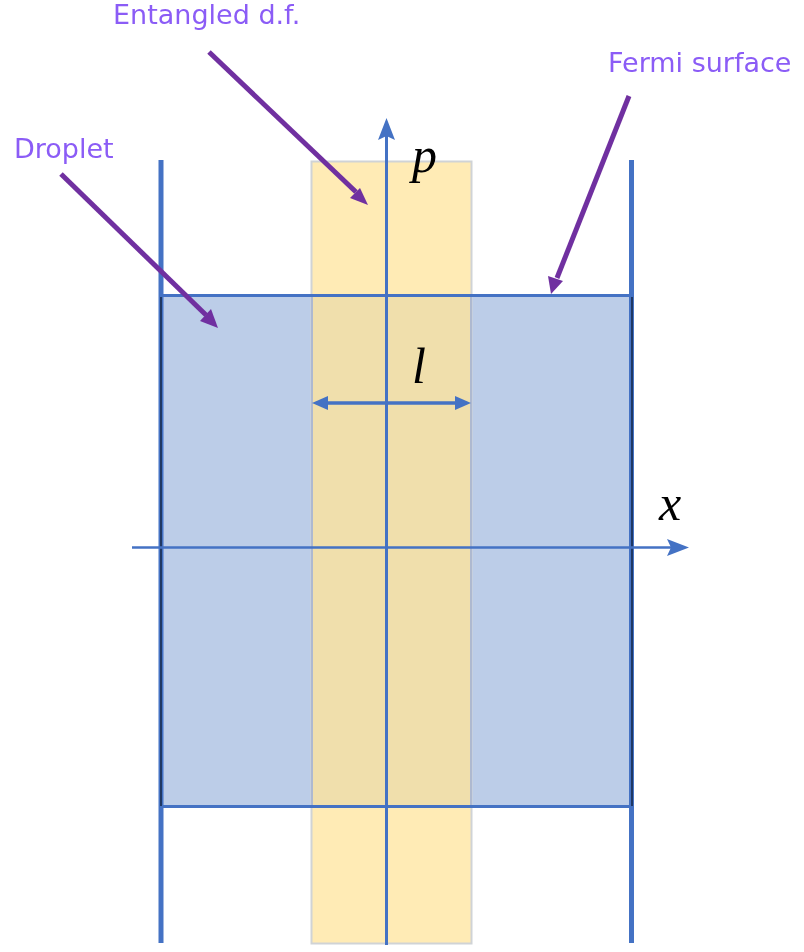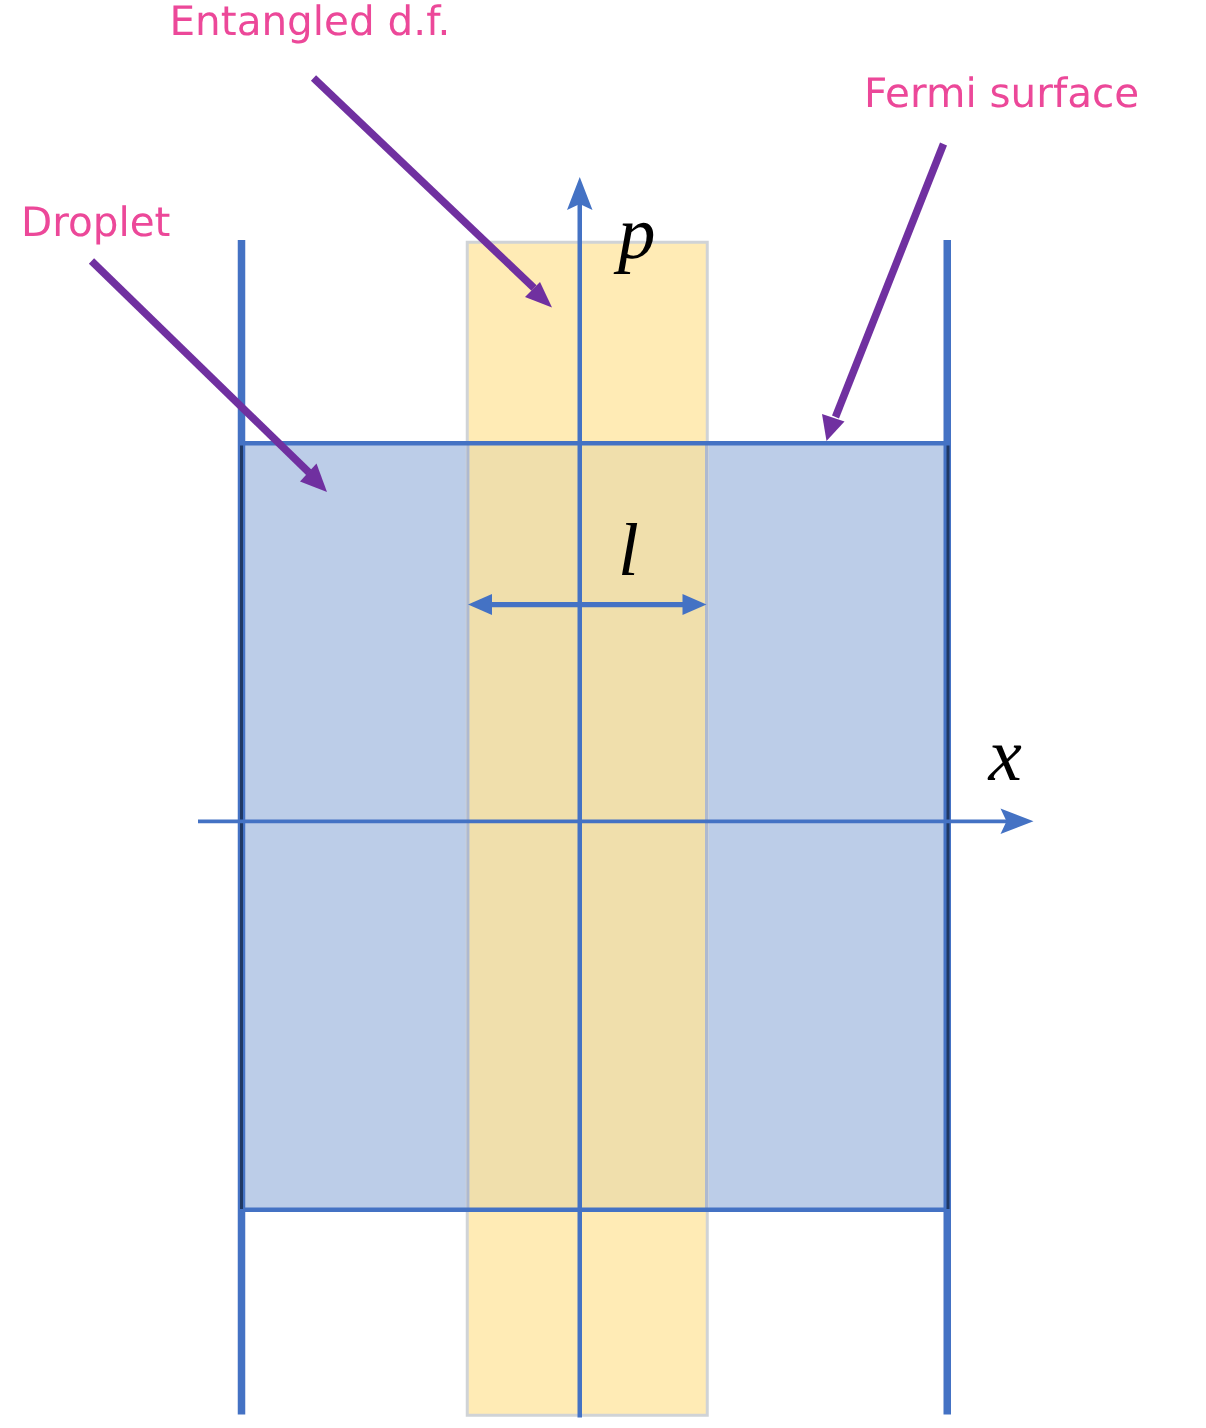--- a/index.html
+++ b/index.html
@@ -1,18 +1,18 @@
 <!DOCTYPE html>
 <html><head>
 <meta charset="utf-8">
 <style>
   html, body { margin: 0; padding: 0; background: #ffffff; }
   body { width: 804px; height: 952px; position: relative; overflow: hidden; }
   svg { position: absolute; left: 0; top: 0; }
-  .label { position: absolute; font-family: "DejaVu Sans", "Liberation Sans", sans-serif; font-size: 27px; color: #ec4899; white-space: nowrap; }
+  .label { position: absolute; font-family: "DejaVu Sans", "Liberation Sans", sans-serif; font-size: 27px; color: #8b5cf6; white-space: nowrap; }
   .math { position: absolute; font-family: "Liberation Serif", "DejaVu Serif", serif; font-style: italic; color: #000; }
 </style>
 </head>
 <body>
 
 <svg width="804" height="952" viewBox="0 0 804 952">
   <defs>
     <marker id="blueHead" markerWidth="8" markerHeight="8" refX="6" refY="4" orient="auto" markerUnits="userSpaceOnUse">
       <path d="M0,0 L14,4 L0,8 Z" fill="#4472C4" transform="scale(1)"></path>
     </marker>
@@ -48,18 +48,18 @@
   <path d="M368,205 L350,198 L360,188 Z" fill="#7030A0"></path>
 
   <line x1="61" y1="174" x2="206" y2="315" stroke="#7030A0" stroke-width="5"></line>
   <path d="M218,328 L200,321 L211,309 Z" fill="#7030A0"></path>
 
   <line x1="629" y1="96" x2="557" y2="278" stroke="#7030A0" stroke-width="5"></line>
   <path d="M551,294 L548,276 L563,281 Z" fill="#7030A0"></path>
 </svg>
 
 <div class="label" style="left:113px; top:-1px;">Entangled d.f.</div>
-<div class="label" style="left:576px; top:47px;">Fermi surface</div>
+<div class="label" style="left:608px; top:47px;">Fermi surface</div>
 <div class="label" style="left:14px; top:133px;">Droplet</div>
 
 <div class="math" style="left:412px; top:126px; font-size:50px;">p</div>
 <div class="math" style="left:659px; top:474px; font-size:50px;">x</div>
 <div class="math" style="left:412px; top:337px; font-size:50px;">l</div>
 
 </body></html>

